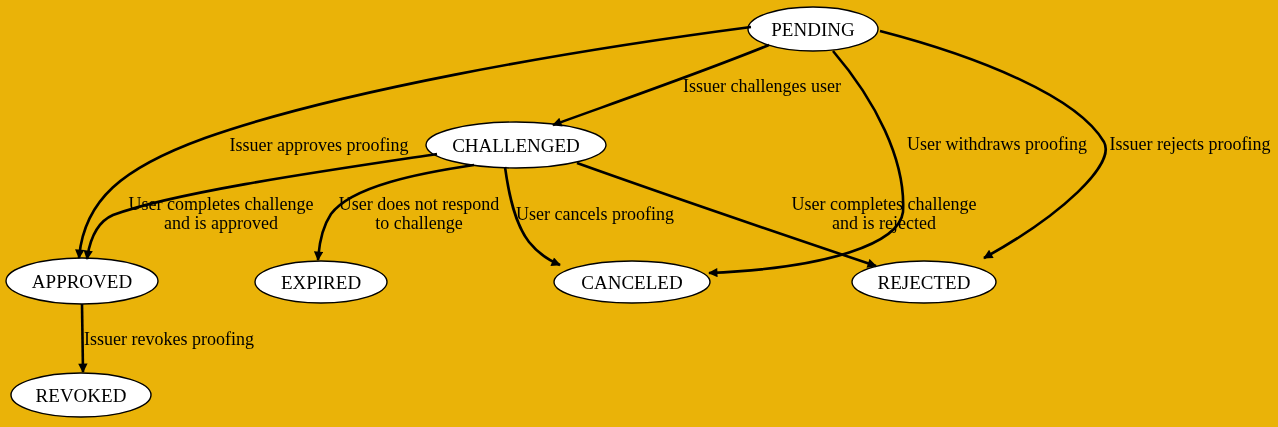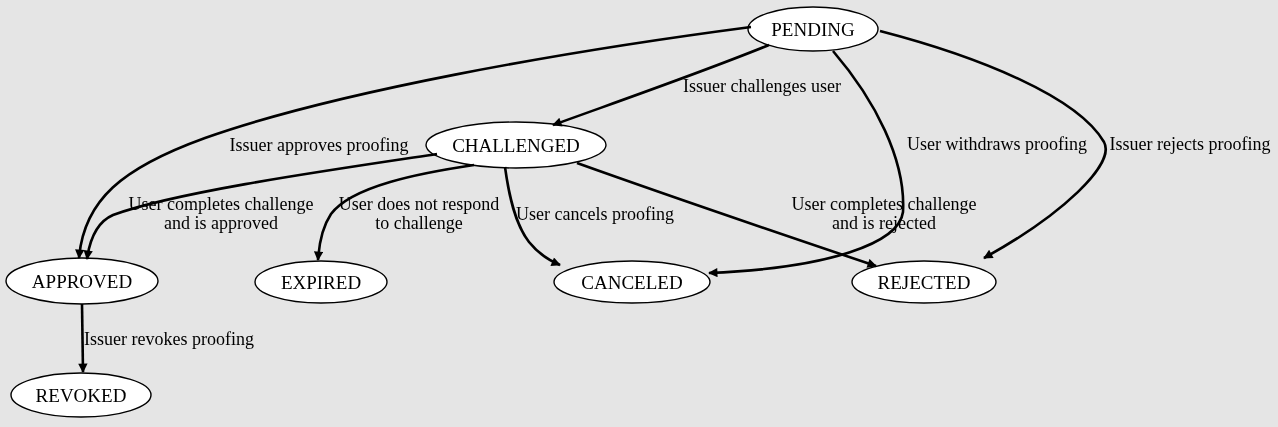--- a/index.html
+++ b/index.html
@@ -4,21 +4,21 @@
 <style>
   html, body {
     margin: 0;
     padding: 0;
     background: #ffffff;
   }
   .diagram-canvas {
     width: 1278px;
     height: 427px;
     position: relative;
-    background: #e5e5e5;
+    background: #eab308;
     overflow: hidden;
   }
   svg { display: block; }
   .node-label {
     font-family: "Liberation Serif", serif;
     font-size: 19px;
     fill: #000000;
   }
   .edge-label {
     font-family: "Liberation Serif", serif;

